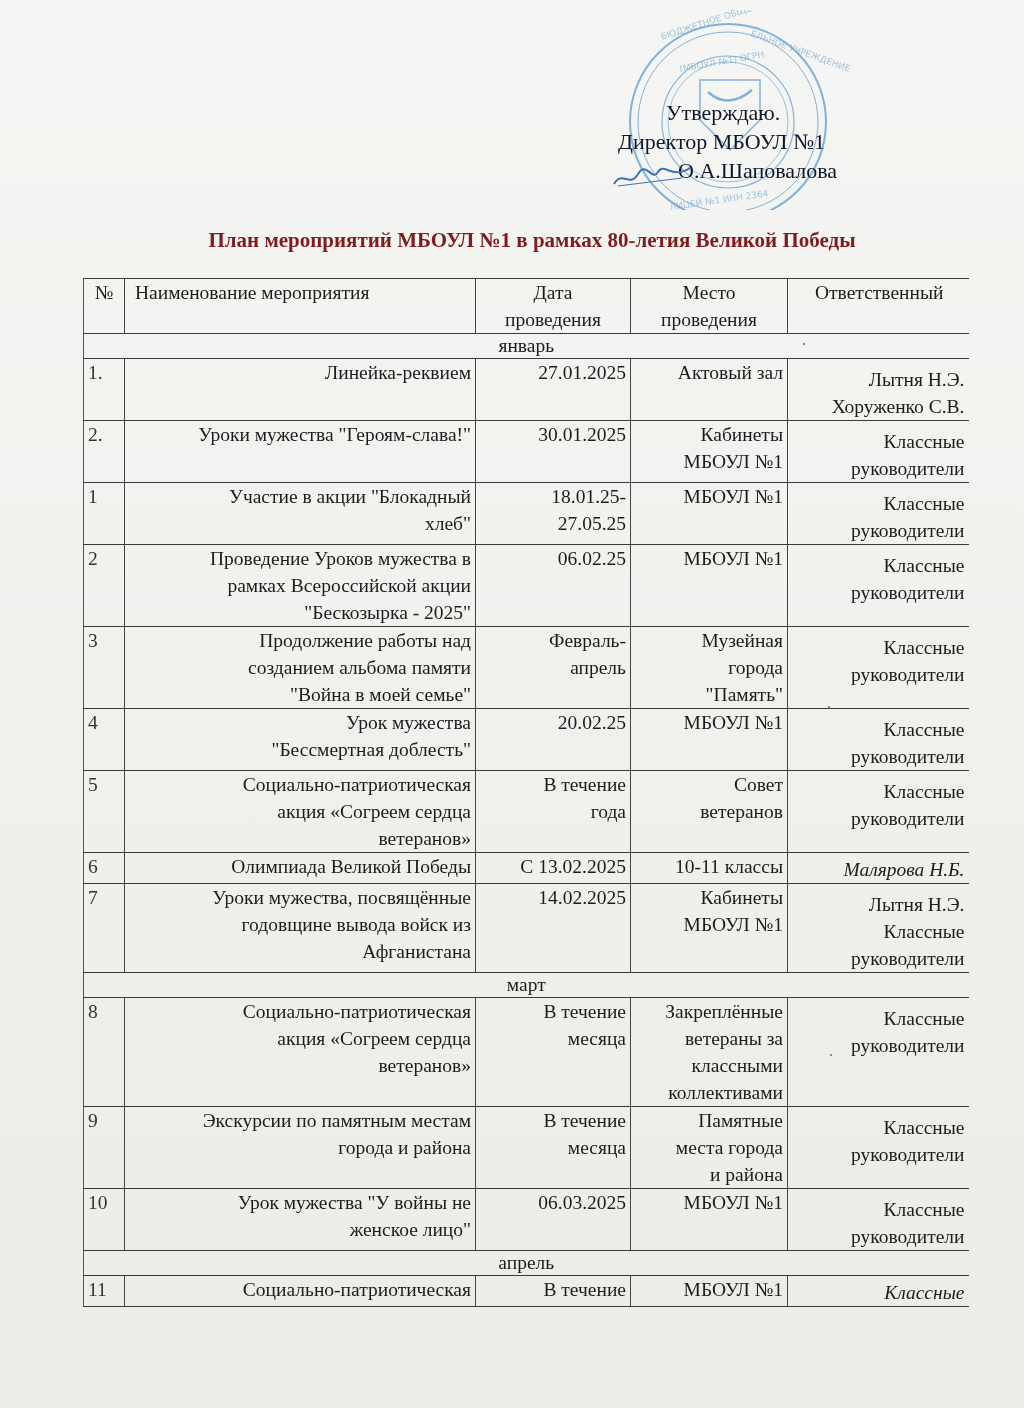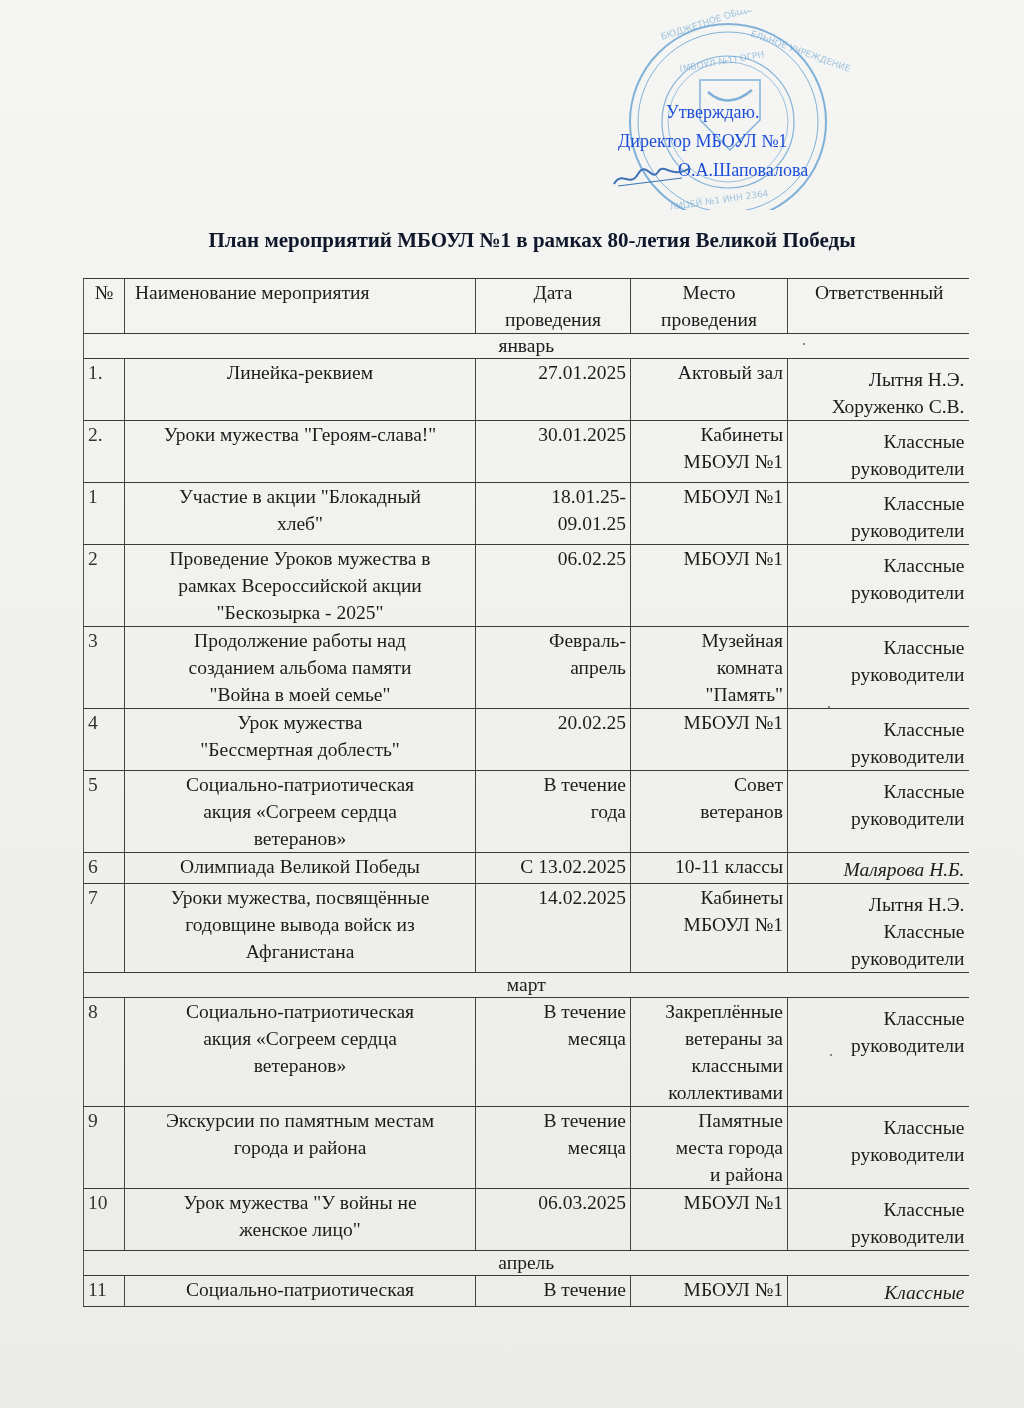--- a/index.html
+++ b/index.html
@@ -15,31 +15,31 @@
     background: linear-gradient(180deg, #f5f5f3 0%, #efefec 60%, #ebebe8 100%);
   }
   .approval {
     position: absolute; left: 600px; top: 10px; width: 300px; height: 190px;
   }
   .stamp {
     position: absolute; left: 0; top: 0; width: 260px; height: 200px;
   }
   .approval-text {
     position: absolute; left: 0; top: 88px; width: 280px;
-    font-size: 18px; line-height: 29px; color: #1d4ed8;
+    font-size: 22px; line-height: 29px; color: #0f172a;
   }
   .approval-text .l1 { padding-left: 66px; display: block; }
   .approval-text .l2 { padding-left: 18px; display: block; }
   .approval-text .l3 { padding-left: 78px; display: block; }
   .signature {
     position: absolute; left: 12px; top: 150px; width: 80px; height: 30px;
   }
   .doc-title {
     position: absolute; left: 0; width: 1024px; top: 228px;
-    text-align: center; font-weight: bold; font-size: 21px; color: #0f172a;
+    text-align: center; font-weight: bold; font-size: 21px; color: #7f1d1d;
     padding-left: 40px; box-sizing: border-box;
   }
   table.plan {
     position: absolute; left: 83px; top: 278px;
     width: 885px;
     border-collapse: collapse;
     table-layout: fixed;
     font-size: 19.5px;
     line-height: 27px;
   }
@@ -61,21 +61,21 @@
     font-weight: bold; text-align: center; height: 52px;
     vertical-align: top; padding-top: 4px;
   }
   thead th.th-name { text-align: left; padding-left: 10px; }
   thead th.th-resp { text-align: center; padding-left: 6px; }
   tr.month td {
     text-align: center; font-weight: normal; height: 24px; line-height: 24px;
     padding: 0;
   }
   td.num { text-align: left; padding-left: 4px; color: #333; }
-  td.name { text-align: center; padding-left: 6px; margin-top: 11px; }
+  td.name { text-align: right; padding-left: 6px; margin-top: 11px; }
   td.date, td.place, td.resp { text-align: right; }
   .cell-line { display: block; }
   td.resp .cell-line:first-child { padding-top: 7px; }
   td.resp.single .cell-line:first-child { padding-top: 3px; font-style: italic; }
   .speck {
     position: absolute; width: 2px; height: 2px; background: #666; border-radius: 1px;
   }
 </style>
 </head>
 <body>
@@ -173,21 +173,21 @@
         </td>
       </tr>
       <tr>
         <td class="num">1</td>
         <td class="name">
           <span class="cell-line">Участие в акции  "Блокадный</span>
           <span class="cell-line">хлеб"</span>
         </td>
         <td class="date">
           <span class="cell-line">18.01.25-</span>
-          <span class="cell-line">09.01.25</span>
+          <span class="cell-line">27.05.25</span>
         </td>
         <td class="place single">
           <span class="cell-line">МБОУЛ №1</span>
         </td>
         <td class="resp">
           <span class="cell-line">Классные</span>
           <span class="cell-line">руководители</span>
         </td>
       </tr>
       <tr>
@@ -214,21 +214,21 @@
           <span class="cell-line">Продолжение работы над</span>
           <span class="cell-line">созданием альбома памяти</span>
           <span class="cell-line">"Война в моей семье"</span>
         </td>
         <td class="date">
           <span class="cell-line">Февраль-</span>
           <span class="cell-line">апрель</span>
         </td>
         <td class="place">
           <span class="cell-line">Музейная</span>
-          <span class="cell-line">комната</span>
+          <span class="cell-line">города</span>
           <span class="cell-line">"Память"</span>
         </td>
         <td class="resp">
           <span class="cell-line">Классные</span>
           <span class="cell-line">руководители</span>
         </td>
       </tr>
       <tr>
         <td class="num">4</td>
         <td class="name">

